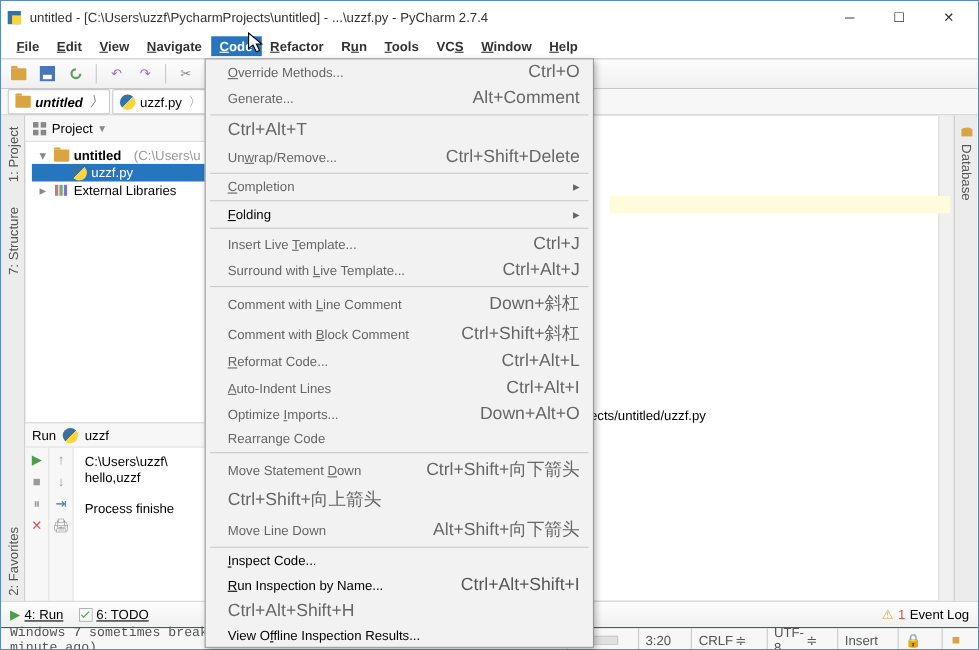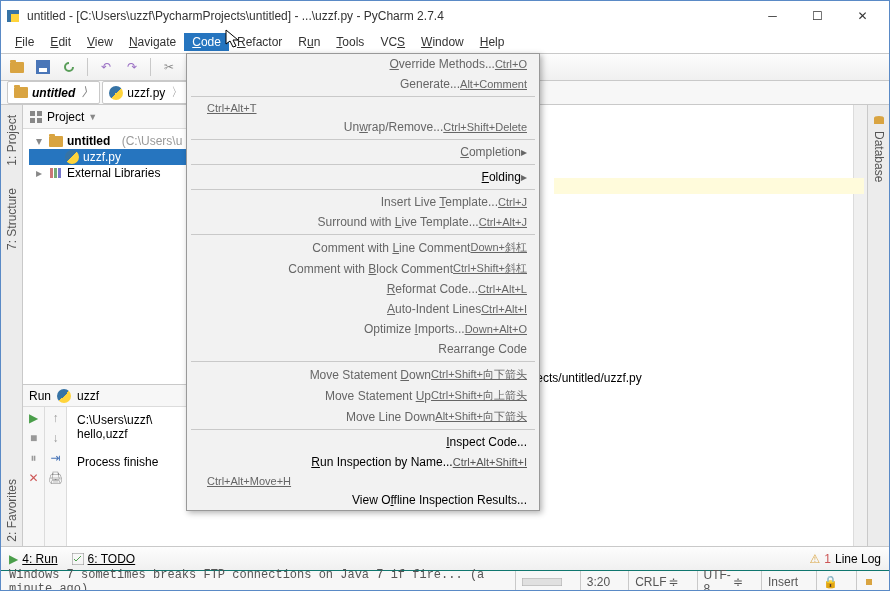--- a/index.html
+++ b/index.html
@@ -2,21 +2,21 @@
 <html><head>
 <meta charset="utf-8">
 <style>
 * { margin:0; padding:0; box-sizing:border-box; font-family:"Microsoft YaHei",Arial,sans-serif; font-size:12px; }
 body { background:#fff; width:890px; height:591px; overflow:hidden; border:1px solid #5a8ac6; }
 .titlebar { height:30px; display:flex; align-items:center; padding:0 4px; background:#fff; }
 .titlebar .icon { width:16px; height:16px; margin-right:6px; }
 .titlebar .title { flex:1; color:#333; }
 .titlebar .winbtns { display:flex; }
 .titlebar .winbtn { width:45px; height:28px; display:flex; align-items:center; justify-content:center; color:#333; }
-.menubar { height:22px; display:flex; align-items:center; padding:0 6px; background:#fff; }
+.menubar { height:22px; display:flex; align-items:center; padding:0 6px; background:#fff;font-weight:bold; }
 .menubar .mi { padding:2px 8px; color:#333; }
 .menubar .mi.active { background:#2675bf; color:#fff; }
 .menubar .mi u { text-decoration:underline; }
 .toolbar { height:28px; display:flex; align-items:center; padding:0 6px; border-top:1px solid #c9c9c9; border-bottom:1px solid #c9c9c9; background:linear-gradient(#fdfdfd,#f0f0f0); gap:6px; }
 .toolbar .tb { width:20px; height:20px; display:flex; align-items:center; justify-content:center; }
 .toolbar .sep { width:1px; height:18px; background:#c9c9c9; margin:0 2px; }
 .crumbs { height:24px; display:flex; align-items:center; padding:0 6px; border-bottom:1px solid #c9c9c9; background:#f7f7f7; gap:2px; }
 .crumb { display:flex; align-items:center; gap:4px; padding:2px 6px; background:#fff; border:1px solid #c9c9c9; border-radius:2px; }
 .crumb.bold span { font-weight:bold; font-style:italic; }
 .crumb .chev { color:#888; margin-left:2px; }
@@ -45,24 +45,24 @@
 .runbody { flex:1; display:flex; }
 .runctl { width:22px; background:#f7f7f7; border-right:1px solid #dcdcdc; display:flex; flex-direction:column; align-items:center; padding-top:4px; gap:6px; }
 .runctl2 { width:22px; background:#f7f7f7; border-right:1px solid #dcdcdc; display:flex; flex-direction:column; align-items:center; padding-top:4px; gap:6px; }
 .console { flex:1; padding:6px 10px; font-family:"Courier New",monospace; font-size:12px; background:#fff; }
 .bottombar { height:24px; display:flex; align-items:center; padding:0 8px; background:linear-gradient(#fdfdfd,#f0f0f0); border-top:1px solid #c9c9c9; gap:14px; }
 .bottombar .fill { flex:1; }
 .statusbar { height:22px; display:flex; align-items:center; padding:0 8px; background:#f7f7f7; border-top:1px solid #0f766e; gap:12px; font-size:11px; color:#555; }
 .statusbar .fill { flex:1; }
 .statusbar .cell { padding:0 6px; border-left:1px solid #c9c9c9; height:100%; display:flex; align-items:center; gap:2px; }
 .dropdown { position:absolute; left:186px; top:53px; width:354px; background:#f2f2f2; border:1px solid #999; box-shadow:2px 2px 6px rgba(0,0,0,0.3); z-index:100; }
-.dd-item { display:flex; align-items:center; padding:3px 12px 3px 20px; color:#666;text-align:right; }
+.dd-item { display:flex; align-items:center; padding:3px 12px 3px 20px; color:#666; }
 .dd-item.en { color:#000; }
 .dd-item .lbl { flex:1; }
-.dd-item .sc { color:#666; font-size:11px;text-decoration:underline; }
+.dd-item .sc { color:#666; font-size:16px; }
 .dd-item.en .sc { color:#555; }
 .dd-item .arr { color:#666; }
 .dd-sep { height:1px; background:#c9c9c9; margin:2px 4px; }
 .folderico { width:14px; height:11px; background:#d9a441; border-radius:1px; display:inline-block; position:relative; }
 .folderico::before { content:''; position:absolute; top:-2px; left:0; width:6px; height:2px; background:#d9a441; border-radius:1px 1px 0 0; }
 .pyico { width:14px; height:14px; border-radius:50%; background:linear-gradient(135deg,#3673a5 50%,#ffd43b 50%); display:inline-block; }
 .cursor { position:absolute; left:225px; top:29px; z-index:200; pointer-events:none; }
 .editor-area { flex:1; display:flex; }
 .editor-sb { width:14px; background:#f0f0f0; border-left:1px solid #dcdcdc; }
 .editor-hl { position:absolute; left:554px; top:178px; right:26px; height:16px; background:#fffbdb; z-index:1; }
@@ -245,21 +245,21 @@
       <svg width="12" height="12">
         <rect width="12" height="12" fill="none" stroke="#888"></rect>
         <path d="M2 6l2 2 5-5" stroke="#4a9e4a" fill="none"></path>
       </svg>
       <u>6: TODO</u>
     </span>
   <div class="fill"></div>
   <span style="display:flex;align-items:center;gap:4px">
       <span style="color:#d9a441">⚠</span>
       <sub style="color:#c55">1</sub>
-      <span>Line Log</span>
+      <span>Event Log</span>
     </span>
 </div>
 
 <div class="statusbar">
   <span style="font-family:'Courier New',monospace">Windows 7 sometimes breaks FTP connections on Java 7 if fire... (a minute ago)</span>
   <div class="fill"></div>
   <div class="cell">
       <svg width="40" height="8">
         <rect width="40" height="8" fill="#e0e0e0" stroke="#aaa"></rect>
       </svg>
@@ -335,37 +335,36 @@
     </div>
     <div class="dd-item">
       <span class="lbl">Rearrange Code</span>
     </div>
     <div class="dd-sep"></div>
     <div class="dd-item">
       <span class="lbl">Move Statement <u>D</u>own</span>
       <span class="sc">Ctrl+Shift+向下箭头</span>
     </div>
     <div class="dd-item">
-      <span class="lbl">Move Statement <u>U</u>p</span>
       <span class="sc">Ctrl+Shift+向上箭头</span>
     </div>
     <div class="dd-item">
       <span class="lbl">Move Line Down</span>
       <span class="sc">Alt+Shift+向下箭头</span>
     </div>
     <div class="dd-sep"></div>
     <div class="dd-item en">
       <span class="lbl"><u>I</u>nspect Code...</span>
     </div>
     <div class="dd-item en">
       <span class="lbl"><u>R</u>un Inspection by Name...</span>
       <span class="sc">Ctrl+Alt+Shift+I</span>
     </div>
     <div class="dd-item">
-      <span class="sc">Ctrl+Alt+Move+H</span>
+      <span class="sc">Ctrl+Alt+Shift+H</span>
     </div>
     <div class="dd-item en">
       <span class="lbl">View O<u>f</u>fline Inspection Results...</span>
     </div>
   </div>
 
 <svg class="cursor" width="18" height="22">
     <path d="M1 1 L1 15 L5 12 L8 18 L11 17 L8 11 L13 11 Z" fill="#fff" stroke="#000"></path>
   </svg>
 

